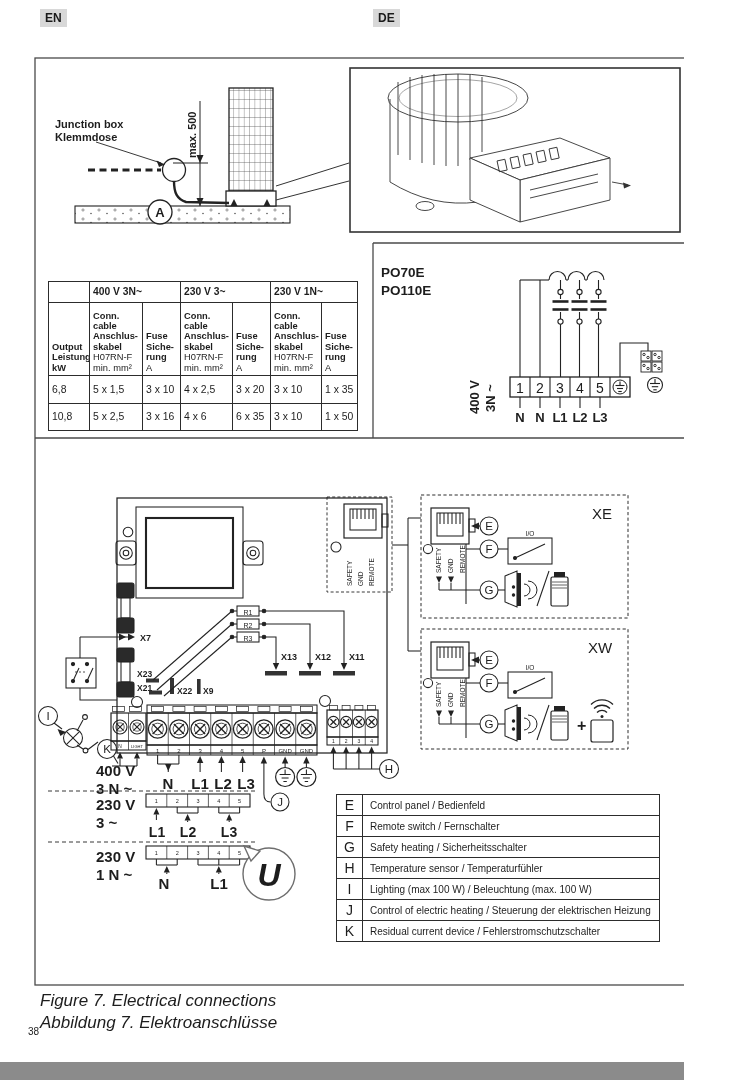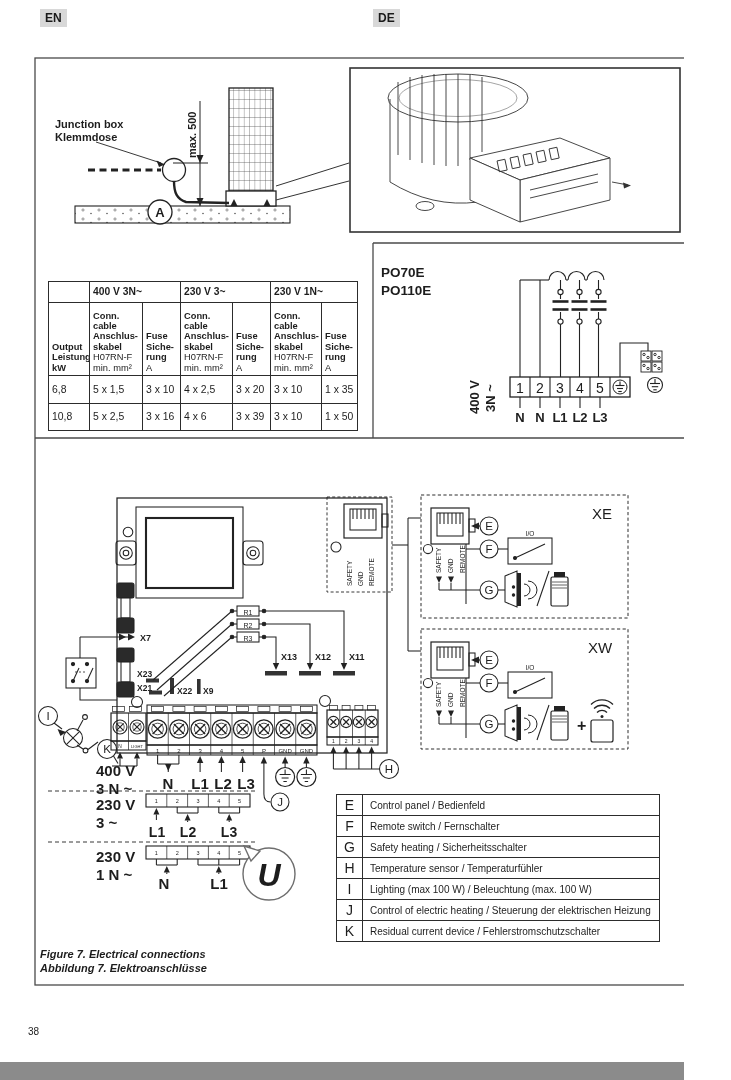--- a/index.html
+++ b/index.html
@@ -23,21 +23,21 @@
   .span2{grid-column:span 2;}
   
   .legend{position:absolute;left:336px;top:794px;width:322px;
           border:1.4px solid #2c2c2c;background:#fff;}
   .legend .row{display:grid;grid-template-columns:26px 1fr;height:20px;
           border-bottom:1.4px solid #2c2c2c;}
   .legend .row:last-child{border-bottom:none;}
   .legend .key{border-right:1.4px solid #2c2c2c;display:flex;align-items:center;
           justify-content:center;font-size:14px;}
   .legend .txt{display:flex;align-items:center;padding-left:7px;font-size:10px;white-space:nowrap;}
-  .caption{position:absolute;left:40px;top:947px;font-size:11px;font-weight:bold;
+  .caption{position:absolute;left:40px;top:990px;font-size:17px;font-weight:normal;
            font-style:italic;line-height:1.3;}
   .pageno{position:absolute;left:28px;top:1026px;font-size:10px;}
   .bottombar{position:absolute;left:0;top:1062px;width:731px;height:18px;background:#8b8b8b;}
 </style>
 </head>
 <body>
 
 <div class="page">
 
   <div class="badge" style="left:40px;">EN</div>
@@ -806,21 +806,21 @@
     <div class="dc">3 x 10</div>
     <div class="dc">4 x 2,5</div>
     <div class="dc">3 x 20</div>
     <div class="dc">3 x 10</div>
     <div class="dc">1 x 35</div>
 
     <div class="dc">10,8</div>
     <div class="dc">5 x 2,5</div>
     <div class="dc">3 x 16</div>
     <div class="dc">4 x 6</div>
-    <div class="dc">3 x 39</div>
+    <div class="dc">6 x 35</div>
     <div class="dc">3 x 10</div>
     <div class="dc">1 x 50</div>
   </div>
 
   <div class="legend">
     <div class="row">
       <div class="key">E</div>
       <div class="txt">Control panel / Bedienfeld</div>
     </div>
     <div class="row">

